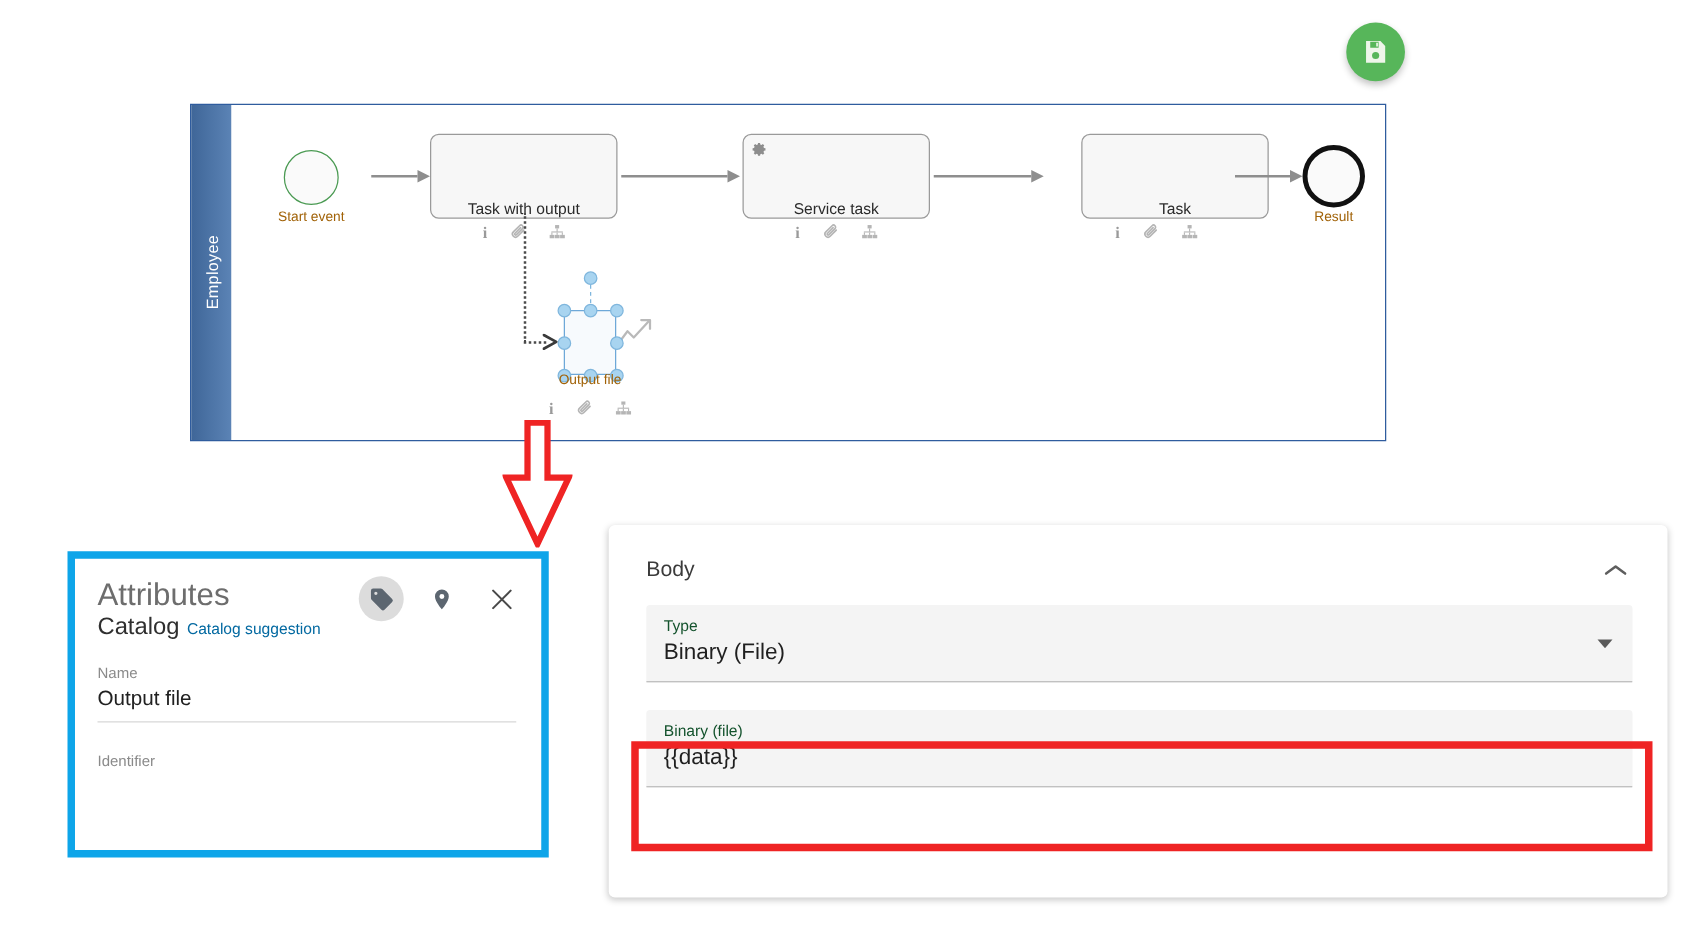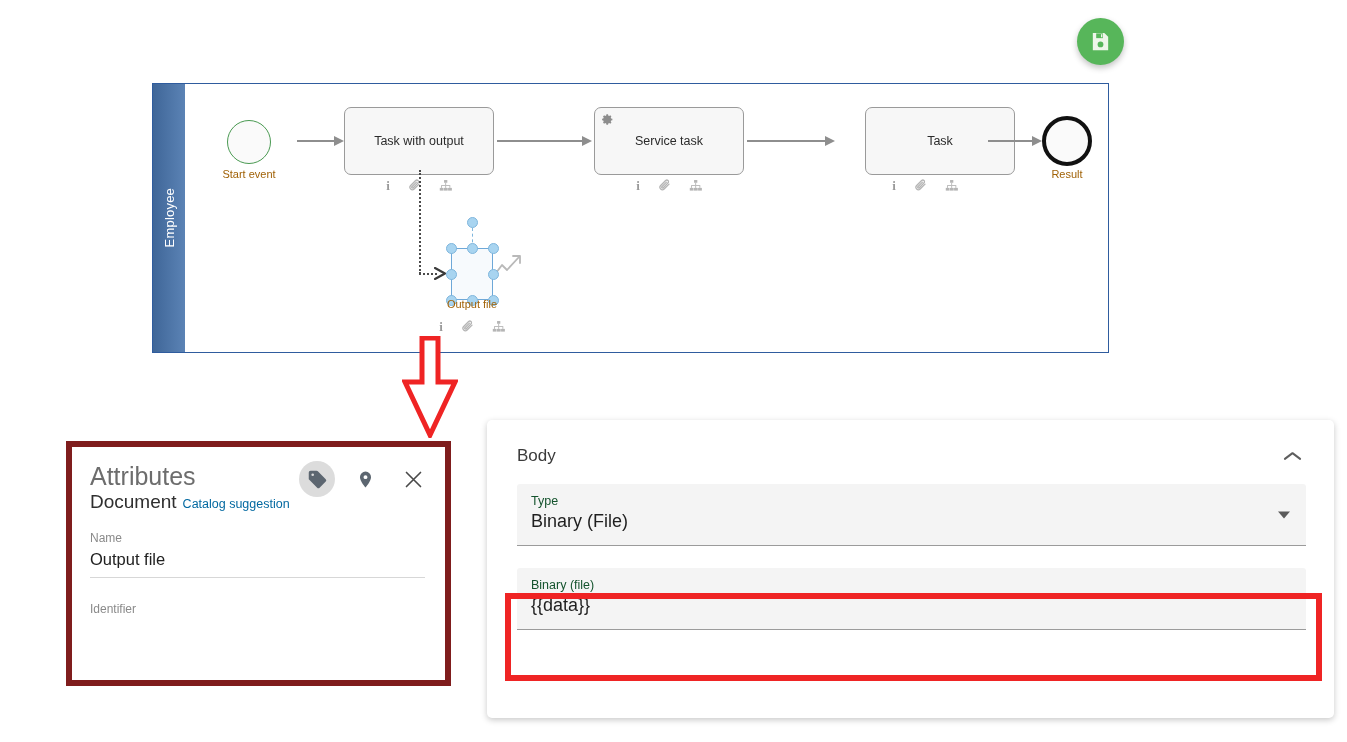--- a/index.html
+++ b/index.html
@@ -101,21 +101,21 @@
   }
 
   .task-box {
     width: 150px;
     height: 68px;
     border: 1px solid #9a9a9a;
     border-radius: 7px;
     background: #f7f7f7;
     box-sizing: border-box;
     display: flex;
-    align-items: center;
+    align-items: flex-end;
     justify-content: center;
     font-size: 12.5px;
     color: #2b2b2b;
     position: relative;
   }
   .task-gear {
     position: absolute;
     left: 6px;
     top: 5px;
     line-height: 0;
@@ -195,25 +195,25 @@
   .red-arrow {
     position: absolute;
     left: 402px;
     top: 336px;
     line-height: 0;
   }
 
   
   .attributes-panel {
     position: absolute;
-    left: 66px;
+    left: 54px;
     top: 441px;
     width: 385px;
     height: 245px;
-    border: 6px solid #7f1d1d;
+    border: 6px solid #0ea5e9;
     background: #ffffff;
     box-sizing: border-box;
   }
   .attr-inner { padding: 16px 20px 0 18px; position: relative; height: 100%; box-sizing: border-box; }
   .attr-title {
     font-size: 25px;
     color: #6d6d6d;
     font-weight: 400;
     line-height: 1.05;
   }
@@ -530,21 +530,21 @@
 <div class="red-arrow">
   <svg width="56" height="102" viewBox="0 0 56 102">
     <path d="M20 2 H36 V46 H53 L28 99 L3 46 H20 Z" fill="#ffffff" stroke="#ef2424" stroke-width="5" stroke-linejoin="miter"></path>
   </svg>
 </div>
 
 <div class="attributes-panel">
   <div class="attr-inner">
     <div class="attr-title">Attributes</div>
     <div class="attr-subline">
-      <span class="attr-type">Document</span>
+      <span class="attr-type">Catalog</span>
       <span class="attr-sugg">Catalog suggestion</span>
     </div>
 
     <div class="attr-actions">
       <button class="icon-btn active">
         <svg width="21" height="21" viewBox="0 0 24 24" fill="#5c6670">
             <path d="M21.4 11.6 12.4 2.6A2 2 0 0 0 11 2H4a2 2 0 0 0-2 2v7a2 2 0 0 0 .6 1.4l9 9a2 2 0 0 0 2.8 0l7-7a2 2 0 0 0 0-2.8zM6.5 8A1.5 1.5 0 1 1 8 6.5 1.5 1.5 0 0 1 6.5 8z"></path>
           </svg>
       </button>
       <button class="icon-btn">

